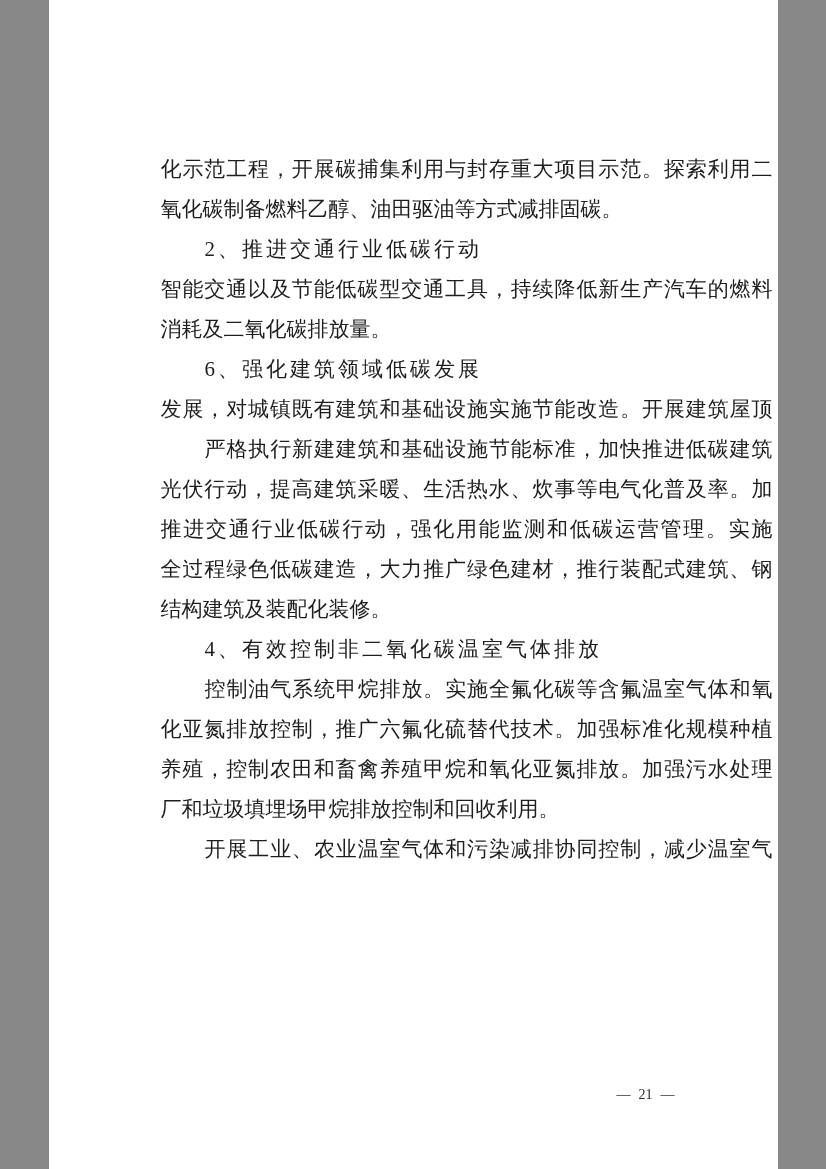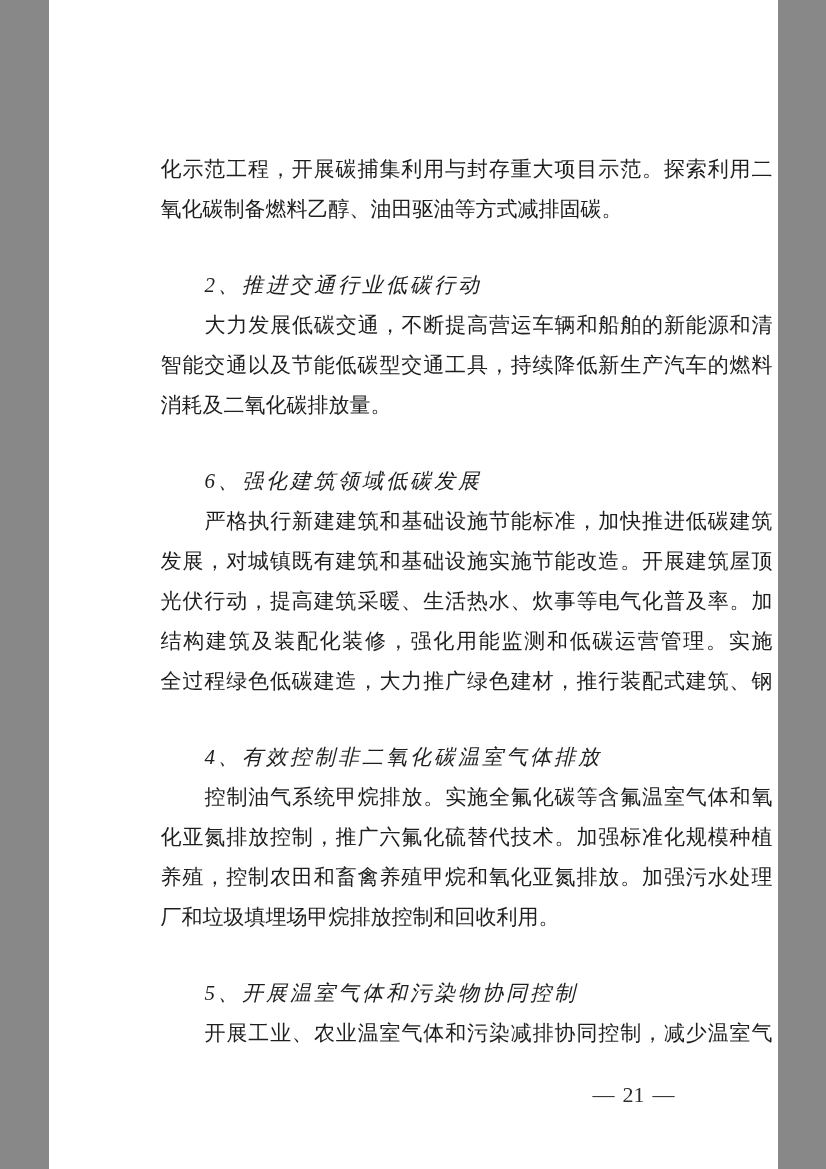--- a/index.html
+++ b/index.html
@@ -35,61 +35,58 @@
     text-align-last: justify;
   }
   .line.no-justify {
     text-align: right;
     text-align-last: left;
   }
   .line.indent {
     padding-left: 44px;
   }
   .line.heading {
-    font-style: italic;
     letter-spacing: 3px;
-    margin-top: 36px;
   }
   .page-footer {
     position: absolute;
     top: 1082px;
     right: 103px;
-    font-size: 22px;
+    font-size: 14px;
     line-height: 26px;
     color: #2c2c2c;
     white-space: nowrap;
   }
   .page-footer .num {
     margin: 0 8px;
   }
 </style>
 </head>
 <body>
 
 <div class="page">
 
   <div class="doc-body" id="doc-body">
       <div class="line justify">化示范工程，开展碳捕集利用与封存重大项目示范。探索利用二</div>
       <div class="line no-justify">氧化碳制备燃料乙醇、油田驱油等方式减排固碳。</div>
       <div class="line no-justify indent heading">2、推进交通行业低碳行动</div>
-      <div class="line justify indent">大力发展低碳交通，不断提高营运车辆和船舶的新能源和清</div>
       <div class="line justify">智能交通以及节能低碳型交通工具，持续降低新生产汽车的燃料</div>
       <div class="line no-justify">消耗及二氧化碳排放量。</div>
       <div class="line no-justify indent heading">6、强化建筑领域低碳发展</div>
+      <div class="line justify">发展，对城镇既有建筑和基础设施实施节能改造。开展建筑屋顶</div>
       <div class="line justify indent">严格执行新建建筑和基础设施节能标准，加快推进低碳建筑</div>
-      <div class="line justify">发展，对城镇既有建筑和基础设施实施节能改造。开展建筑屋顶</div>
       <div class="line justify">光伏行动，提高建筑采暖、生活热水、炊事等电气化普及率。加</div>
-      <div class="line justify">结构建筑及装配化装修，强化用能监测和低碳运营管理。实施</div>
+      <div class="line justify">推进交通行业低碳行动，强化用能监测和低碳运营管理。实施</div>
       <div class="line justify">全过程绿色低碳建造，大力推广绿色建材，推行装配式建筑、钢</div>
+      <div class="line no-justify">结构建筑及装配化装修。</div>
       <div class="line no-justify indent heading">4、有效控制非二氧化碳温室气体排放</div>
       <div class="line justify indent">控制油气系统甲烷排放。实施全氟化碳等含氟温室气体和氧</div>
       <div class="line justify">化亚氮排放控制，推广六氟化硫替代技术。加强标准化规模种植</div>
       <div class="line justify">养殖，控制农田和畜禽养殖甲烷和氧化亚氮排放。加强污水处理</div>
       <div class="line no-justify">厂和垃圾填埋场甲烷排放控制和回收利用。</div>
-      <div class="line no-justify indent heading">5、开展温室气体和污染物协同控制</div>
       <div class="line justify indent">开展工业、农业温室气体和污染减排协同控制，减少温室气</div>
     </div>
 
   <div class="page-footer">
     <span>—</span><span class="num">21</span><span>—</span>
   </div>
 
 </div>
 
 </body></html>

